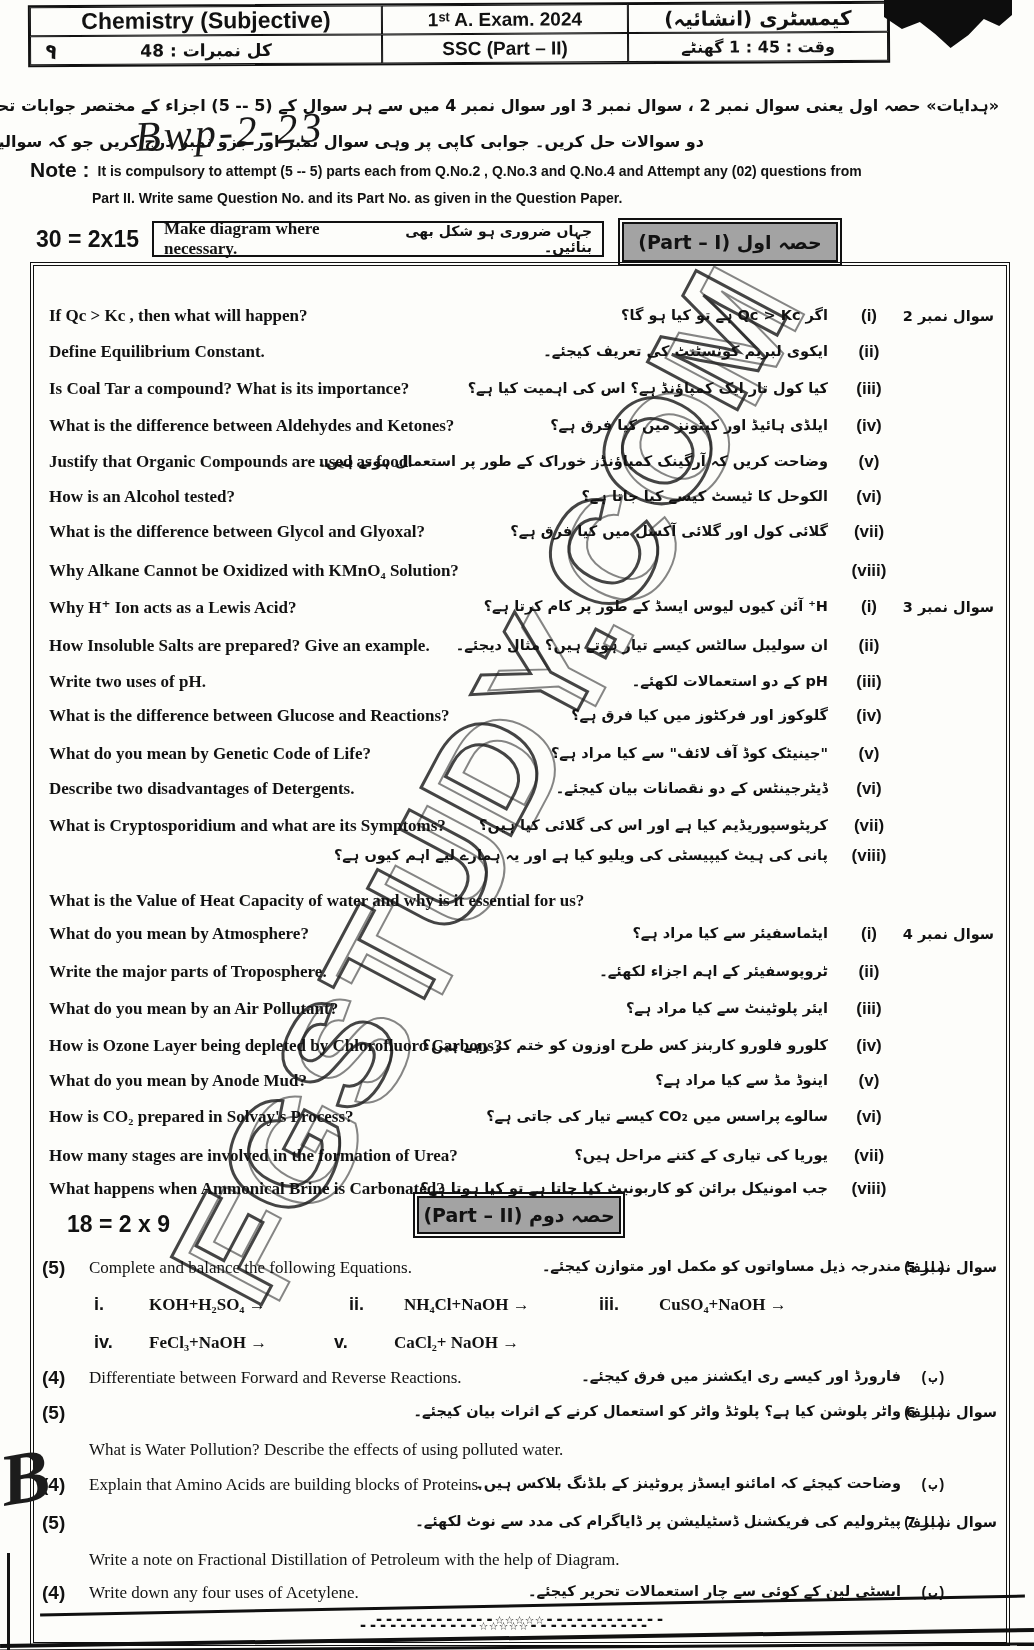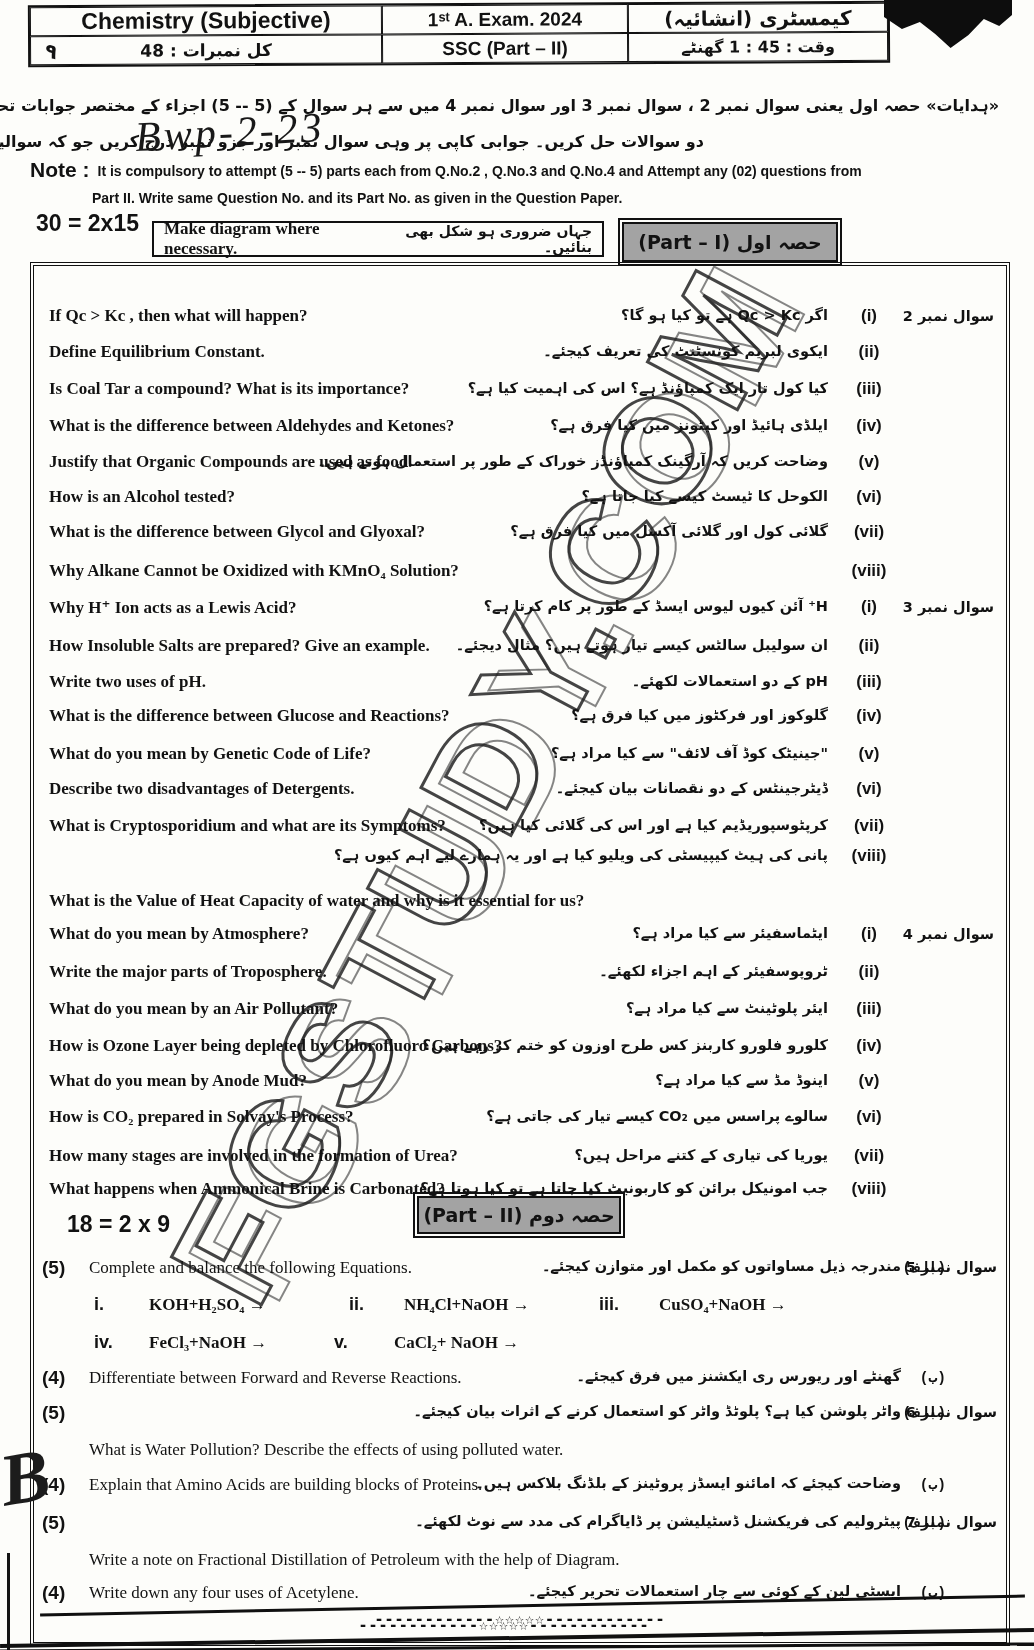--- a/index.html
+++ b/index.html
@@ -19,21 +19,21 @@
   .insline{position:absolute;direction:rtl;font-family:"DejaVu Sans","Liberation Sans",sans-serif;
            font-weight:bold;font-size:16px;white-space:nowrap;}
   .hand{position:absolute;font:italic 42px "Liberation Serif",serif;letter-spacing:3px;
         transform:rotate(-3deg);color:#181818;}
   .noteblk{position:absolute;left:30px;top:158px;width:990px;
            font-family:"Liberation Sans","DejaVu Sans",sans-serif;font-weight:bold;}
   .notelabel{font-size:21px;float:left;margin-right:8px;}
   .notetxt{font-size:14px;line-height:27px;}
   .note2{margin-left:62px;}
   
-  .marks30{position:absolute;left:36px;top:210px;font:bold 23px "Liberation Sans",sans-serif;text-align:right;}
+  .marks30{position:absolute;left:36px;top:226px;font:bold 23px "Liberation Sans",sans-serif;text-align:right;}
   .diagbox{position:absolute;left:152px;top:221px;width:452px;height:36px;border:2px solid #111;
            display:flex;align-items:center;justify-content:space-between;padding:0 10px;box-sizing:border-box;}
   .diagbox .e{font:600 17px "Liberation Serif",serif;font-weight:bold;}
   .diagbox .u{direction:rtl;font-family:"DejaVu Sans",sans-serif;font-weight:bold;font-size:14px;}
   .partbox{position:absolute;border:2px solid #111;outline:2px solid #111;outline-offset:2px;
            display:flex;align-items:center;justify-content:center;direction:rtl;
            font-family:"DejaVu Sans","Liberation Sans",sans-serif;font-weight:bold;font-size:19px;background:#a3a3a3;}
   
   .qbox{position:absolute;left:30px;top:262px;width:972px;height:1376px;border:4px double #111;}
   .row{position:absolute;left:0;width:100%;height:28px;}
@@ -259,21 +259,21 @@
     <div class="row" style="top:1066px">
       <span class="eqno" style="left:60px">iv.</span>
       <span class="eqf" style="left:115px">FeCl₃+NaOH →</span>
       <span class="eqno" style="left:300px">v.</span>
       <span class="eqf" style="left:360px">CaCl₂+ NaOH →</span>
     </div>
 
     <div class="row" style="top:1101px">
       <span class="mk">(4)</span>
       <span class="p2en">Differentiate between Forward and Reverse Reactions.</span>
-      <span class="p2ur">گھنٹے اور ریورس ری ایکشنز میں فرق کیجئے۔</span>
+      <span class="p2ur">فارورڈ اور کیسے ری ایکشنز میں فرق کیجئے۔</span>
       <span class="tag">(ب)</span>
     </div>
 
     <div class="row" style="top:1136px">
       <span class="mk">(5)</span>
       <span class="p2ur">واٹر پلوشن کیا ہے؟ پلوٹڈ واٹر کو استعمال کرنے کے اثرات بیان کیجئے۔</span>
       <span class="tag">(الف)</span>
       <span class="qlbl" style="right:9px;">سوال نمبر 6</span>
     </div>
     <div class="row" style="top:1173px">

